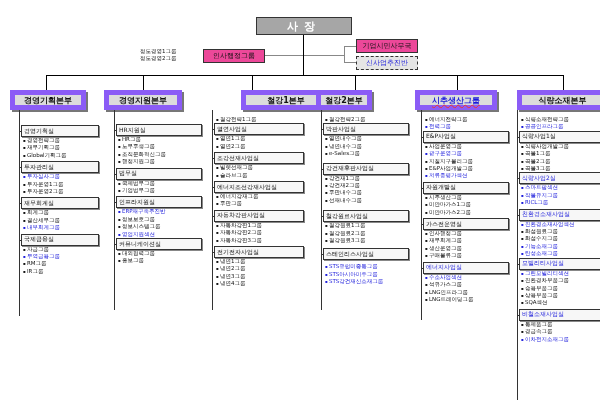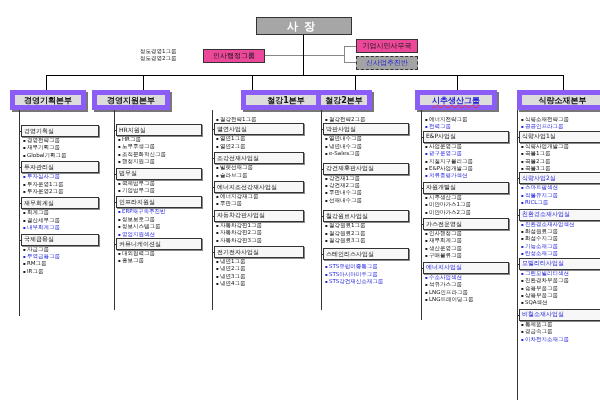--- a/index.html
+++ b/index.html
@@ -13,21 +13,21 @@
     background: #a6a6a6; border: 1px solid #333;
     color: #fff; font-size: 11px; font-weight: bold; letter-spacing: 6px;
     display: flex; align-items: center; justify-content: center;
   }
 
   .small-box {
     position: absolute; height: 14px; border: 1px solid #333; background: #ec4899;
     font-size: 7px; display: flex; align-items: center; justify-content: center;
     white-space: nowrap;
   }
-  .small-box.dashed { border: 1px dashed #333; background: #a3a3a3; }
+  .small-box.dashed { border: 1px dashed #333; background: #e5e5e5; }
   .blue { color: #1a1adb; }
 
   .side-list { position: absolute; font-size: 5.5px; line-height: 7px; white-space: nowrap; }
 
   .div-head {
     position: absolute; top: 90px; height: 20px;
     background: #dcdcdc; border: 5px solid #8b5cf6;
     box-shadow: 2px 2px 0 #777;
     font-size: 8px; font-weight: bold;
     display: flex; align-items: center; justify-content: center; white-space: nowrap;
@@ -68,21 +68,21 @@
 <div class="side-list" style="left:140px;top:48px;">
   <div>정도경영1그룹</div>
   <div>정도경영2그룹</div>
 </div>
 <div class="small-box" style="left:203px;top:49px;width:62px;">인사행정그룹</div>
 
 <div class="small-box" style="left:356px;top:39px;width:62px;">기업시민사무국</div>
 <div class="small-box dashed blue" style="left:356px;top:56px;width:62px;">신사업추진반</div>
 
 <div class="div-head" style="left:10px;width:76px;">경영기획본부</div>
-<div class="div-head" style="left:92px;width:78px;">경영지원본부</div>
+<div class="div-head" style="left:104px;width:78px;">경영지원본부</div>
 <div class="div-head" style="left:205px;width:90px;margin-left:36px;">철강1본부</div>
 <div class="div-head" style="left:316px;width:56px;">철강2본부</div>
 <div class="div-head blue" style="left:415px;width:82px;text-decoration:underline wavy #e33;">시추생산그룹</div>
 <div class="div-head" style="left:517px;width:91px;">식량소재본부</div>
 
 <div class="col" style="left:19px;width:80px;">
   <div class="vline" style="height:206px;"></div>
   <div class="gap" style="height:15px"></div>
   <div class="office">경영기획실</div>
   <div class="grp">경영전략그룹</div>

